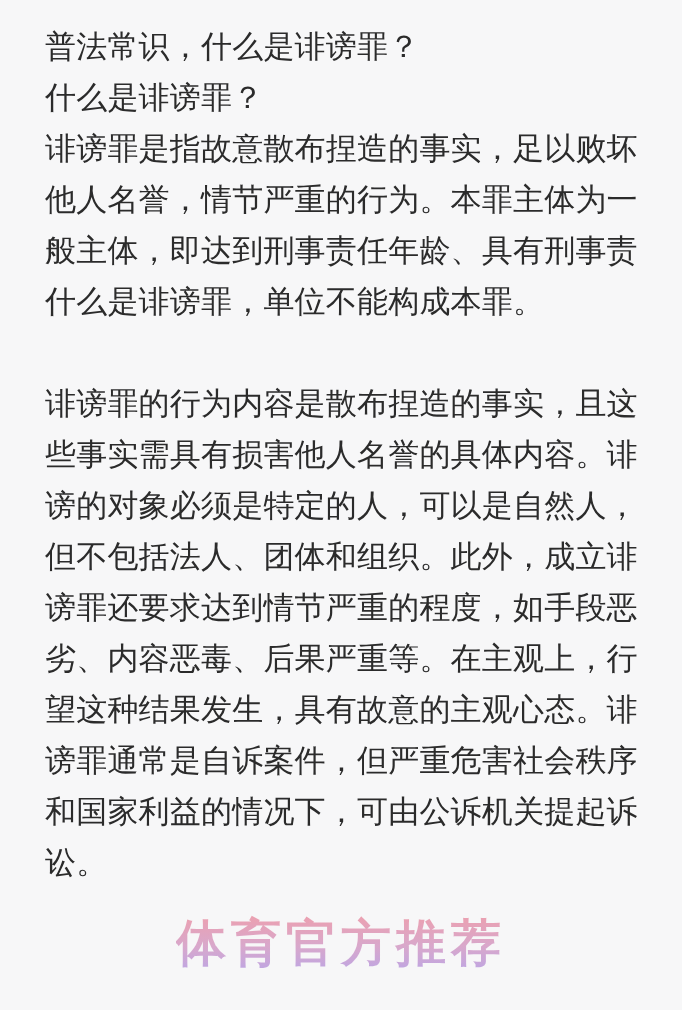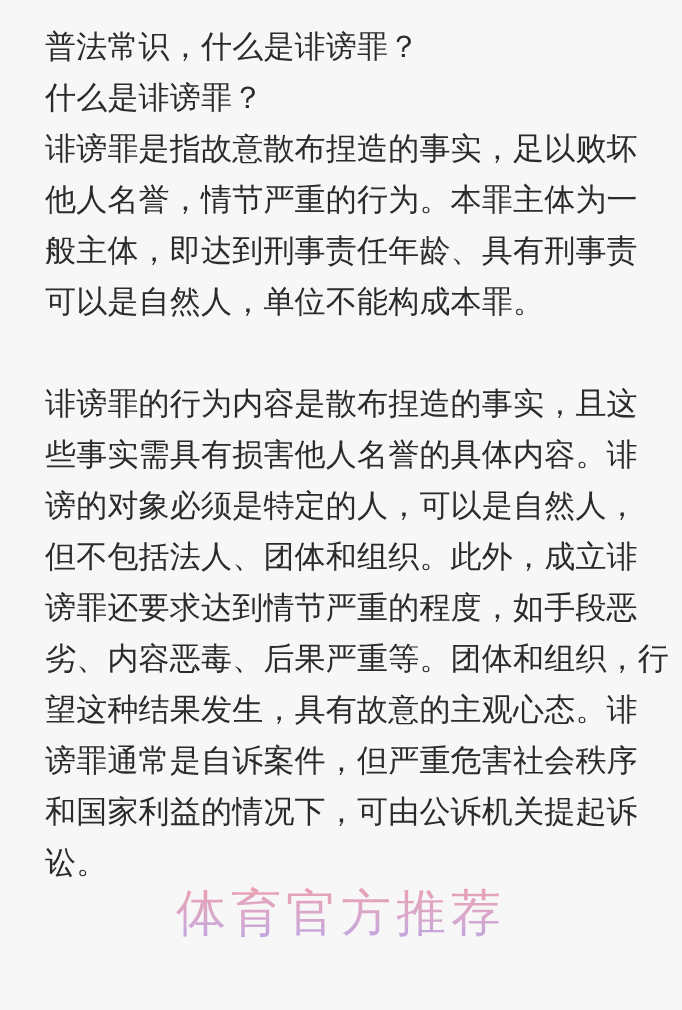--- a/index.html
+++ b/index.html
@@ -31,25 +31,25 @@
     line-height: 51px;
     font-size: 31px;
     font-weight: 400;
     color: var(--fg);
     letter-spacing: 0.2px;
     white-space: nowrap;
   }
   .watermark {
     position: absolute;
     left: 50%;
-    top: 880px;
+    top: 910px;
     transform: translateX(-50%);
     font-family: "Liberation Serif", "DejaVu Serif", serif;
     font-size: 50px;
-    font-weight: 400;
+    font-weight: 700;
     letter-spacing: 5px;
     white-space: nowrap;
     background: linear-gradient(180deg, var(--wm-top) 0%, var(--wm-mid) 55%, var(--wm-bottom) 100%);
     -webkit-background-clip: text;
     background-clip: text;
     color: transparent;
     pointer-events: none;
   }
 </style>
 </head>
@@ -61,35 +61,35 @@
 
 
     <div class="text-line">什么是诽谤罪？</div>
 
     <div class="text-line">诽谤罪是指故意散布捏造的事实，足以败坏</div>
 
     <div class="text-line">他人名誉，情节严重的行为。本罪主体为一</div>
 
     <div class="text-line">般主体，即达到刑事责任年龄、具有刑事责</div>
 
-    <div class="text-line">可以是自然人，单位不能构成本罪。</div>
+    <div class="text-line">什么是诽谤罪，单位不能构成本罪。</div>
 
     <div class="text-line"></div>
 
     <div class="text-line">诽谤罪的行为内容是散布捏造的事实，且这</div>
 
     <div class="text-line">些事实需具有损害他人名誉的具体内容。诽</div>
 
     <div class="text-line">谤的对象必须是特定的人，可以是自然人，</div>
 
     <div class="text-line">但不包括法人、团体和组织。此外，成立诽</div>
 
     <div class="text-line">谤罪还要求达到情节严重的程度，如手段恶</div>
 
-    <div class="text-line">劣、内容恶毒、后果严重等。团体和组织，行</div>
+    <div class="text-line">劣、内容恶毒、后果严重等。在主观上，行</div>
 
 
     <div class="text-line">望这种结果发生，具有故意的主观心态。诽</div>
 
     <div class="text-line">谤罪通常是自诉案件，但严重危害社会秩序</div>
 
     <div class="text-line">和国家利益的情况下，可由公诉机关提起诉</div>
 
     <div class="text-line">讼。</div>
   </div>

